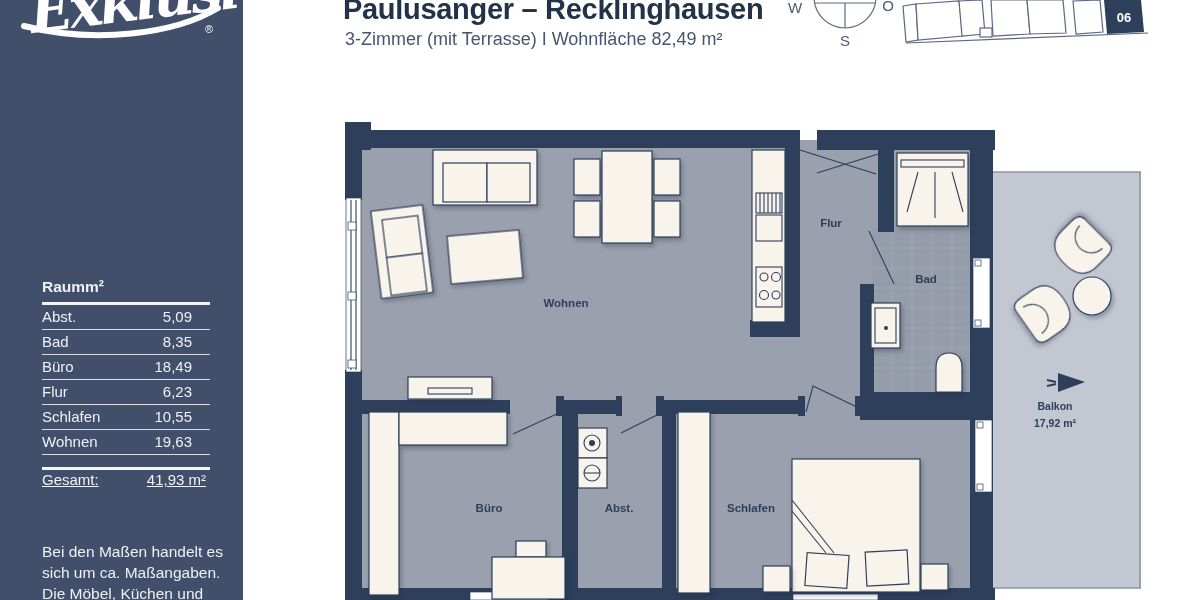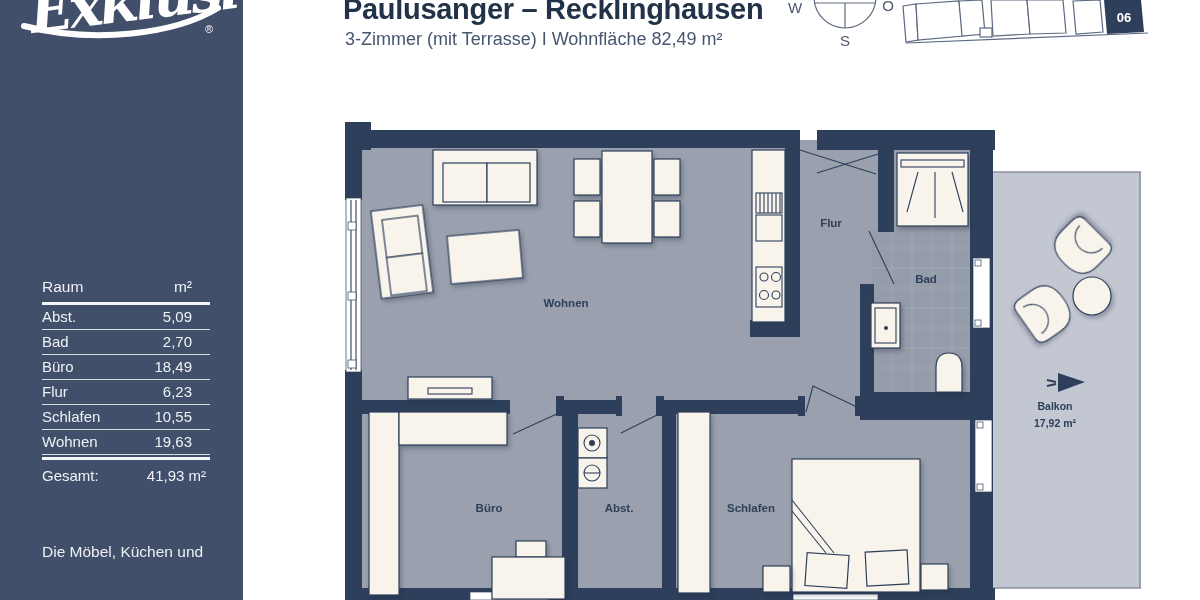--- a/index.html
+++ b/index.html
@@ -7,28 +7,28 @@
     width:1200px; height:600px; overflow:hidden; position:relative;
     background:#ffffff;
     font-family:"Liberation Sans","DejaVu Sans",sans-serif;
   }
   
   .sidebar { position:absolute; left:0; top:0; width:243px; height:600px;
              background:#424f6a; z-index:2; overflow:hidden; }
   .logo-svg { position:absolute; left:0; top:0; }
   .rtable { position:absolute; left:42px; top:276px; width:168px;
             color:#eef1f6; font-size:15px; }
-  .rt-head { display:flex; justify-content:space-between; font-weight:400;
+  .rt-head { display:flex; justify-content:flex-start; font-weight:700;
              font-size:15.5px; padding:2px 0 6px 0;
              border-bottom:3px solid rgba(255,255,255,.95); }
   .rt-row  { display:flex; justify-content:space-between; padding:3px 0;
              line-height:18px; border-bottom:1px solid rgba(255,255,255,.8); }
   .rt-head span:last-child, .rt-row span:last-child { padding-right:18px; }
-  .rt-total { display:flex; justify-content:space-between; margin-top:2px;
-              border-top:3px solid rgba(255,255,255,.95); padding-top:7px; }
+  .rt-total { display:flex; justify-content:space-between; margin-top:12px;
+              border-top:3px solid rgba(255,255,255,.95); padding-top:1px;text-decoration:underline; }
   .rt-total span:first-child { }
   .rt-total span:last-child { padding-right:4px; }
   .disclaimer { position:absolute; left:42px; top:541px; color:#edf0f5;
                 font-size:15.5px; line-height:21px; width:190px; }
   
   .title { position:absolute; left:343px; top:-7px; z-index:3;
            font-size:29px; font-weight:800; color:#223349; letter-spacing:-.3px; }
   .subtitle { position:absolute; left:345px; top:29px; z-index:3;
               font-size:18px; color:#46566f; }
   
@@ -68,21 +68,21 @@
     <div class="rt-head">
       <span>Raum</span>
       <span>m²</span>
     </div>
     <div class="rt-row">
       <span>Abst.</span>
       <span>5,09</span>
     </div>
     <div class="rt-row">
       <span>Bad</span>
-      <span>2,70</span>
+      <span>8,35</span>
     </div>
     <div class="rt-row">
       <span>Büro</span>
       <span>18,49</span>
     </div>
     <div class="rt-row">
       <span>Flur</span>
       <span>6,23</span>
     </div>
     <div class="rt-row">
@@ -93,20 +93,22 @@
       <span>Wohnen</span>
       <span>19,63</span>
     </div>
     <div class="rt-total">
       <span>Gesamt:</span>
       <span>41,93 m²</span>
     </div>
   </div>
 
   <div class="disclaimer">
+    <div>Bei den Maßen handelt es</div>
+    <div>sich um ca. Maßangaben.</div>
     <div>Die Möbel, Küchen und</div>
 
   </div>
 </div>
 
 <div class="title">Paulusanger – Recklinghausen</div>
 <div class="subtitle">3-Zimmer (mit Terrasse) I Wohnfläche 82,49 m²</div>
 
 <svg class="plan" width="1200" height="600" viewBox="0 0 1200 600">
 

